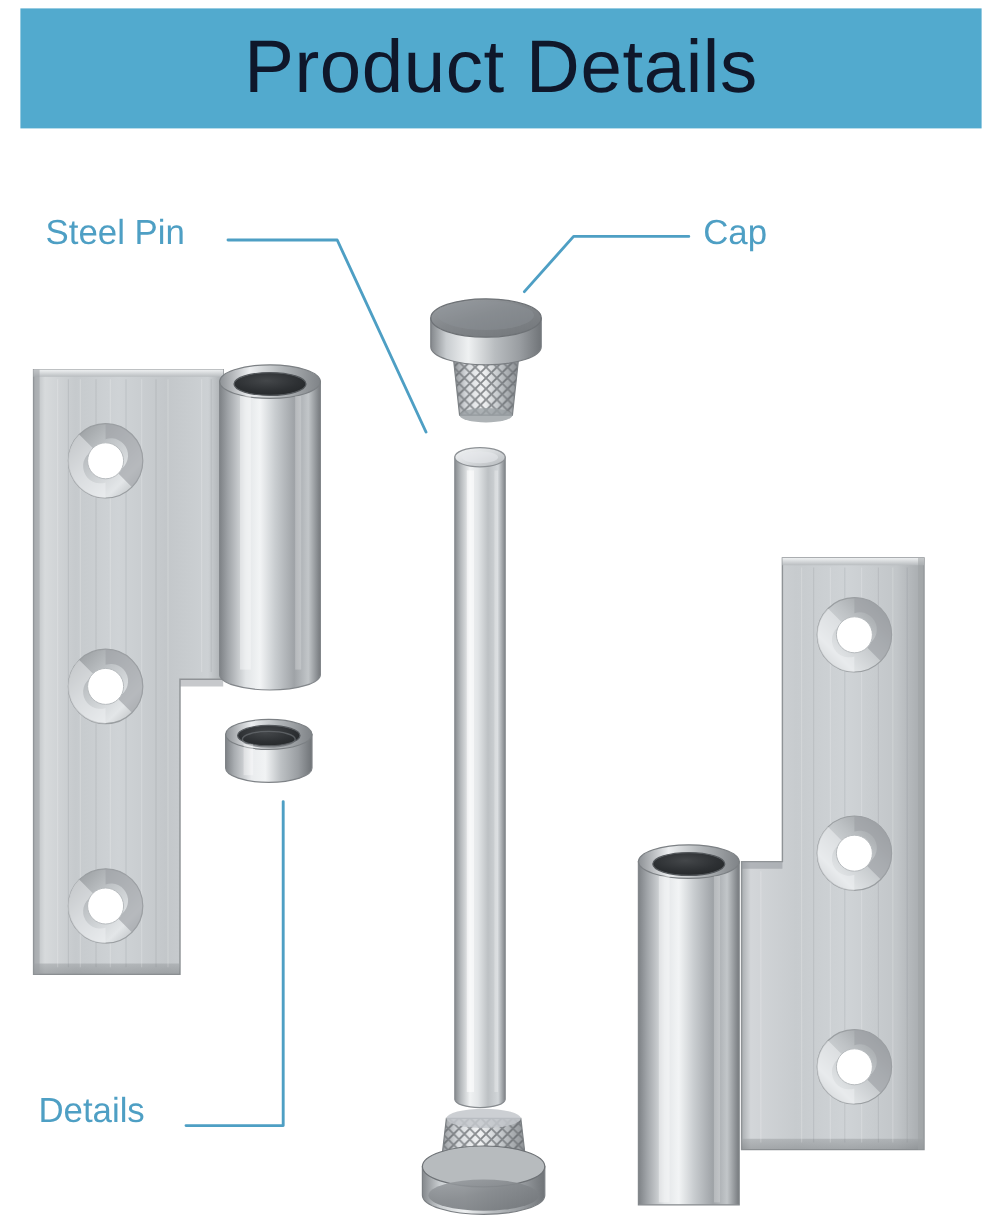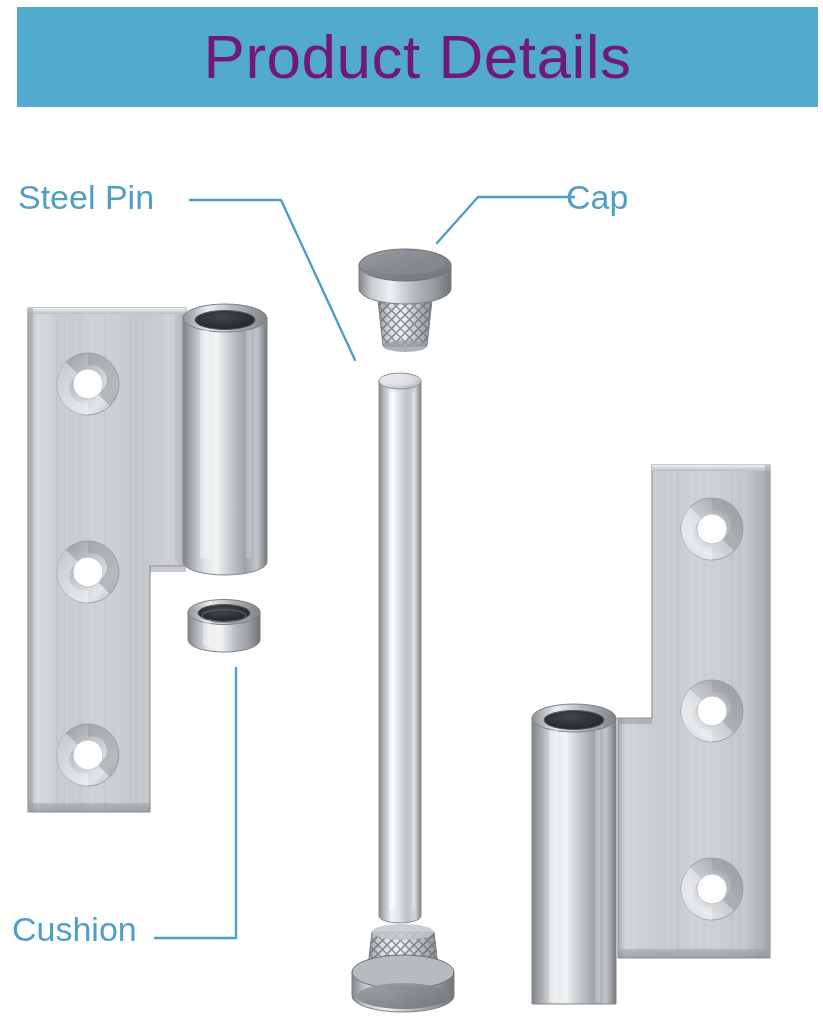--- a/index.html
+++ b/index.html
@@ -28,39 +28,40 @@
     left: 17px;
     top: 7px;
     width: 801px;
     height: 100px;
     background: #52aace;
     display: flex;
     align-items: center;
     justify-content: center;
   }
   #header-title {
-    color: #701a75;
+    color: #0f172a;
     font-family: "Liberation Sans", sans-serif;
     font-size: 62px;
     font-weight: 400;
     letter-spacing: 0.5px;
     line-height: 1;
     white-space: nowrap;
     text-align: center;
   }
 
   
   .callout-label {
     position: absolute;
     color: #4e9fc4;
     font-family: "Liberation Sans", sans-serif;
-    font-size: 34px;
+    font-size: 29px;
     font-weight: 400;
     line-height: 1;
     white-space: nowrap;
+    margin-left: 20px;
   }
   #label-steel-pin { left: 18px;  top: 180px; }
   #label-cap       { left: 566px; top: 180px; }
   #label-cushion   { left: 12px;  top: 912px; }
 
   
   .svg-layer {
     position: absolute;
     left: 0;
     top: 0;
@@ -382,15 +383,15 @@
       <path d="M 190 200 L 281 200 L 355 360"></path>
       <path d="M 574 197 L 478 197 L 437 243"></path>
       <path d="M 155 938 L 236 938 L 236 668"></path>
     </g>
   </svg>
 
   <div class="callout-label" id="label-steel-pin">Steel Pin</div>
 
   <div class="callout-label" id="label-cap">Cap</div>
 
-  <div class="callout-label" id="label-cushion">Cushion</div>
+  <div class="callout-label" id="label-cushion">Details</div>
 
 </div>
 
 </body></html>

